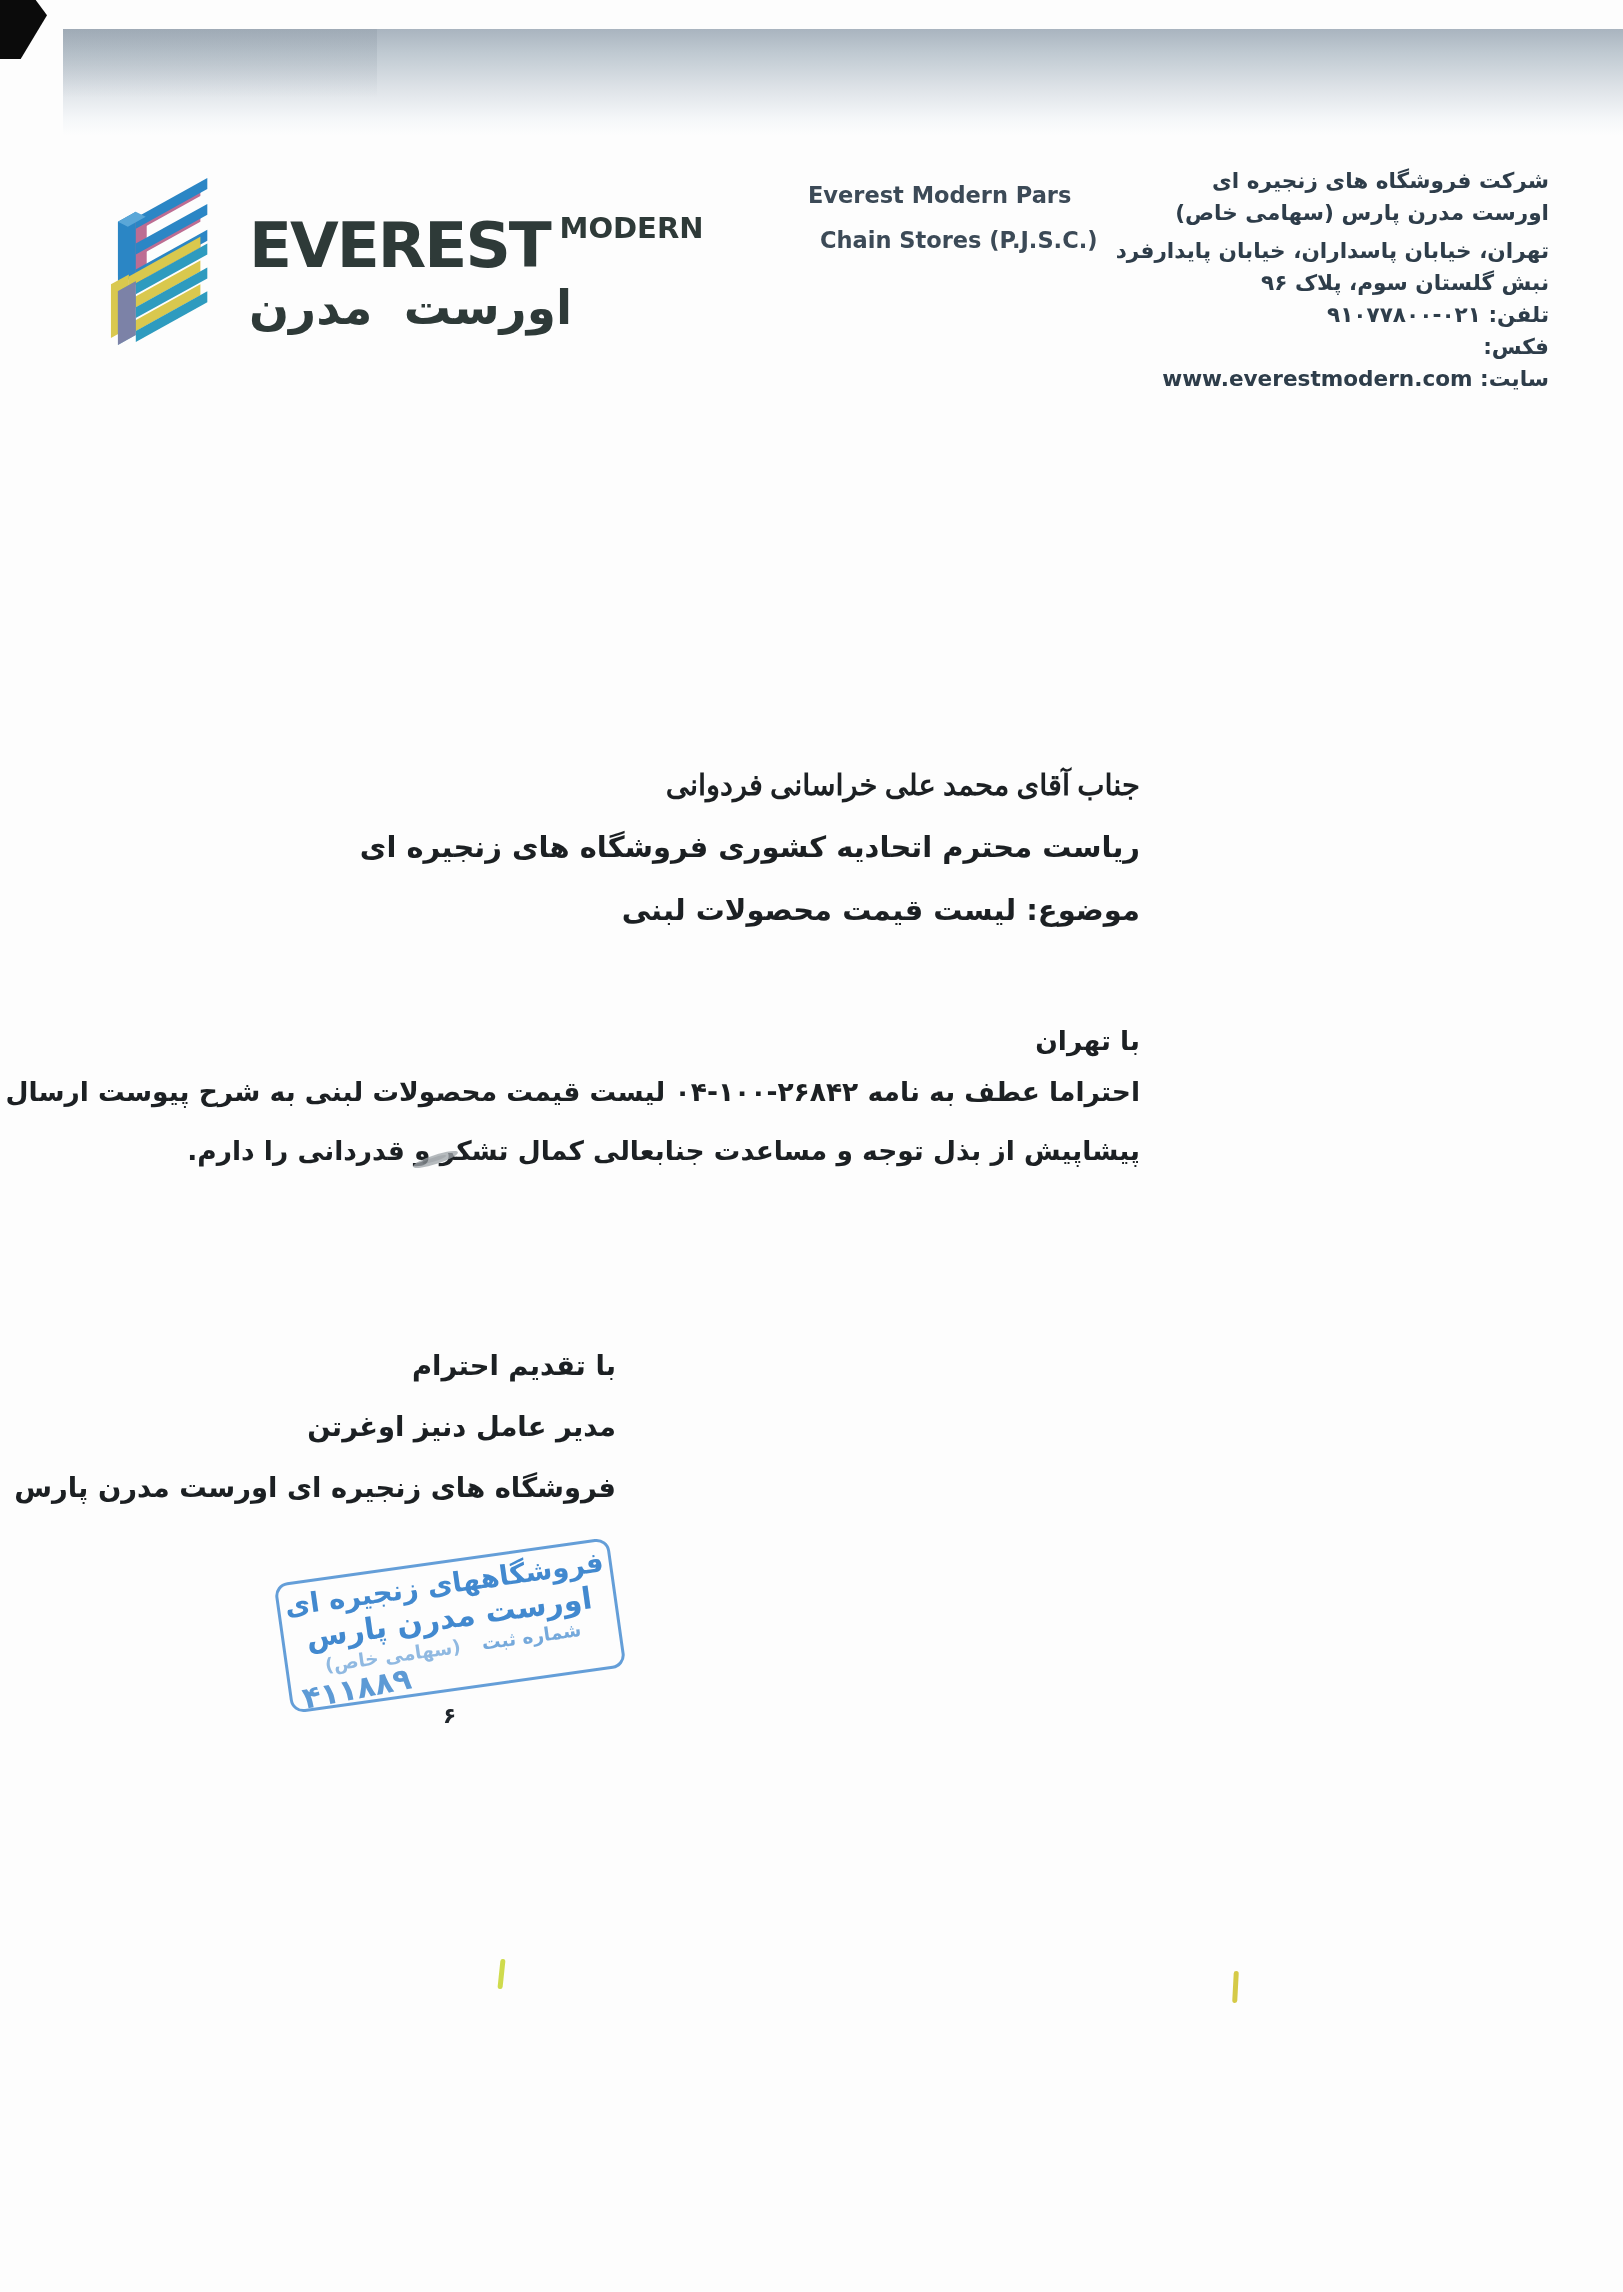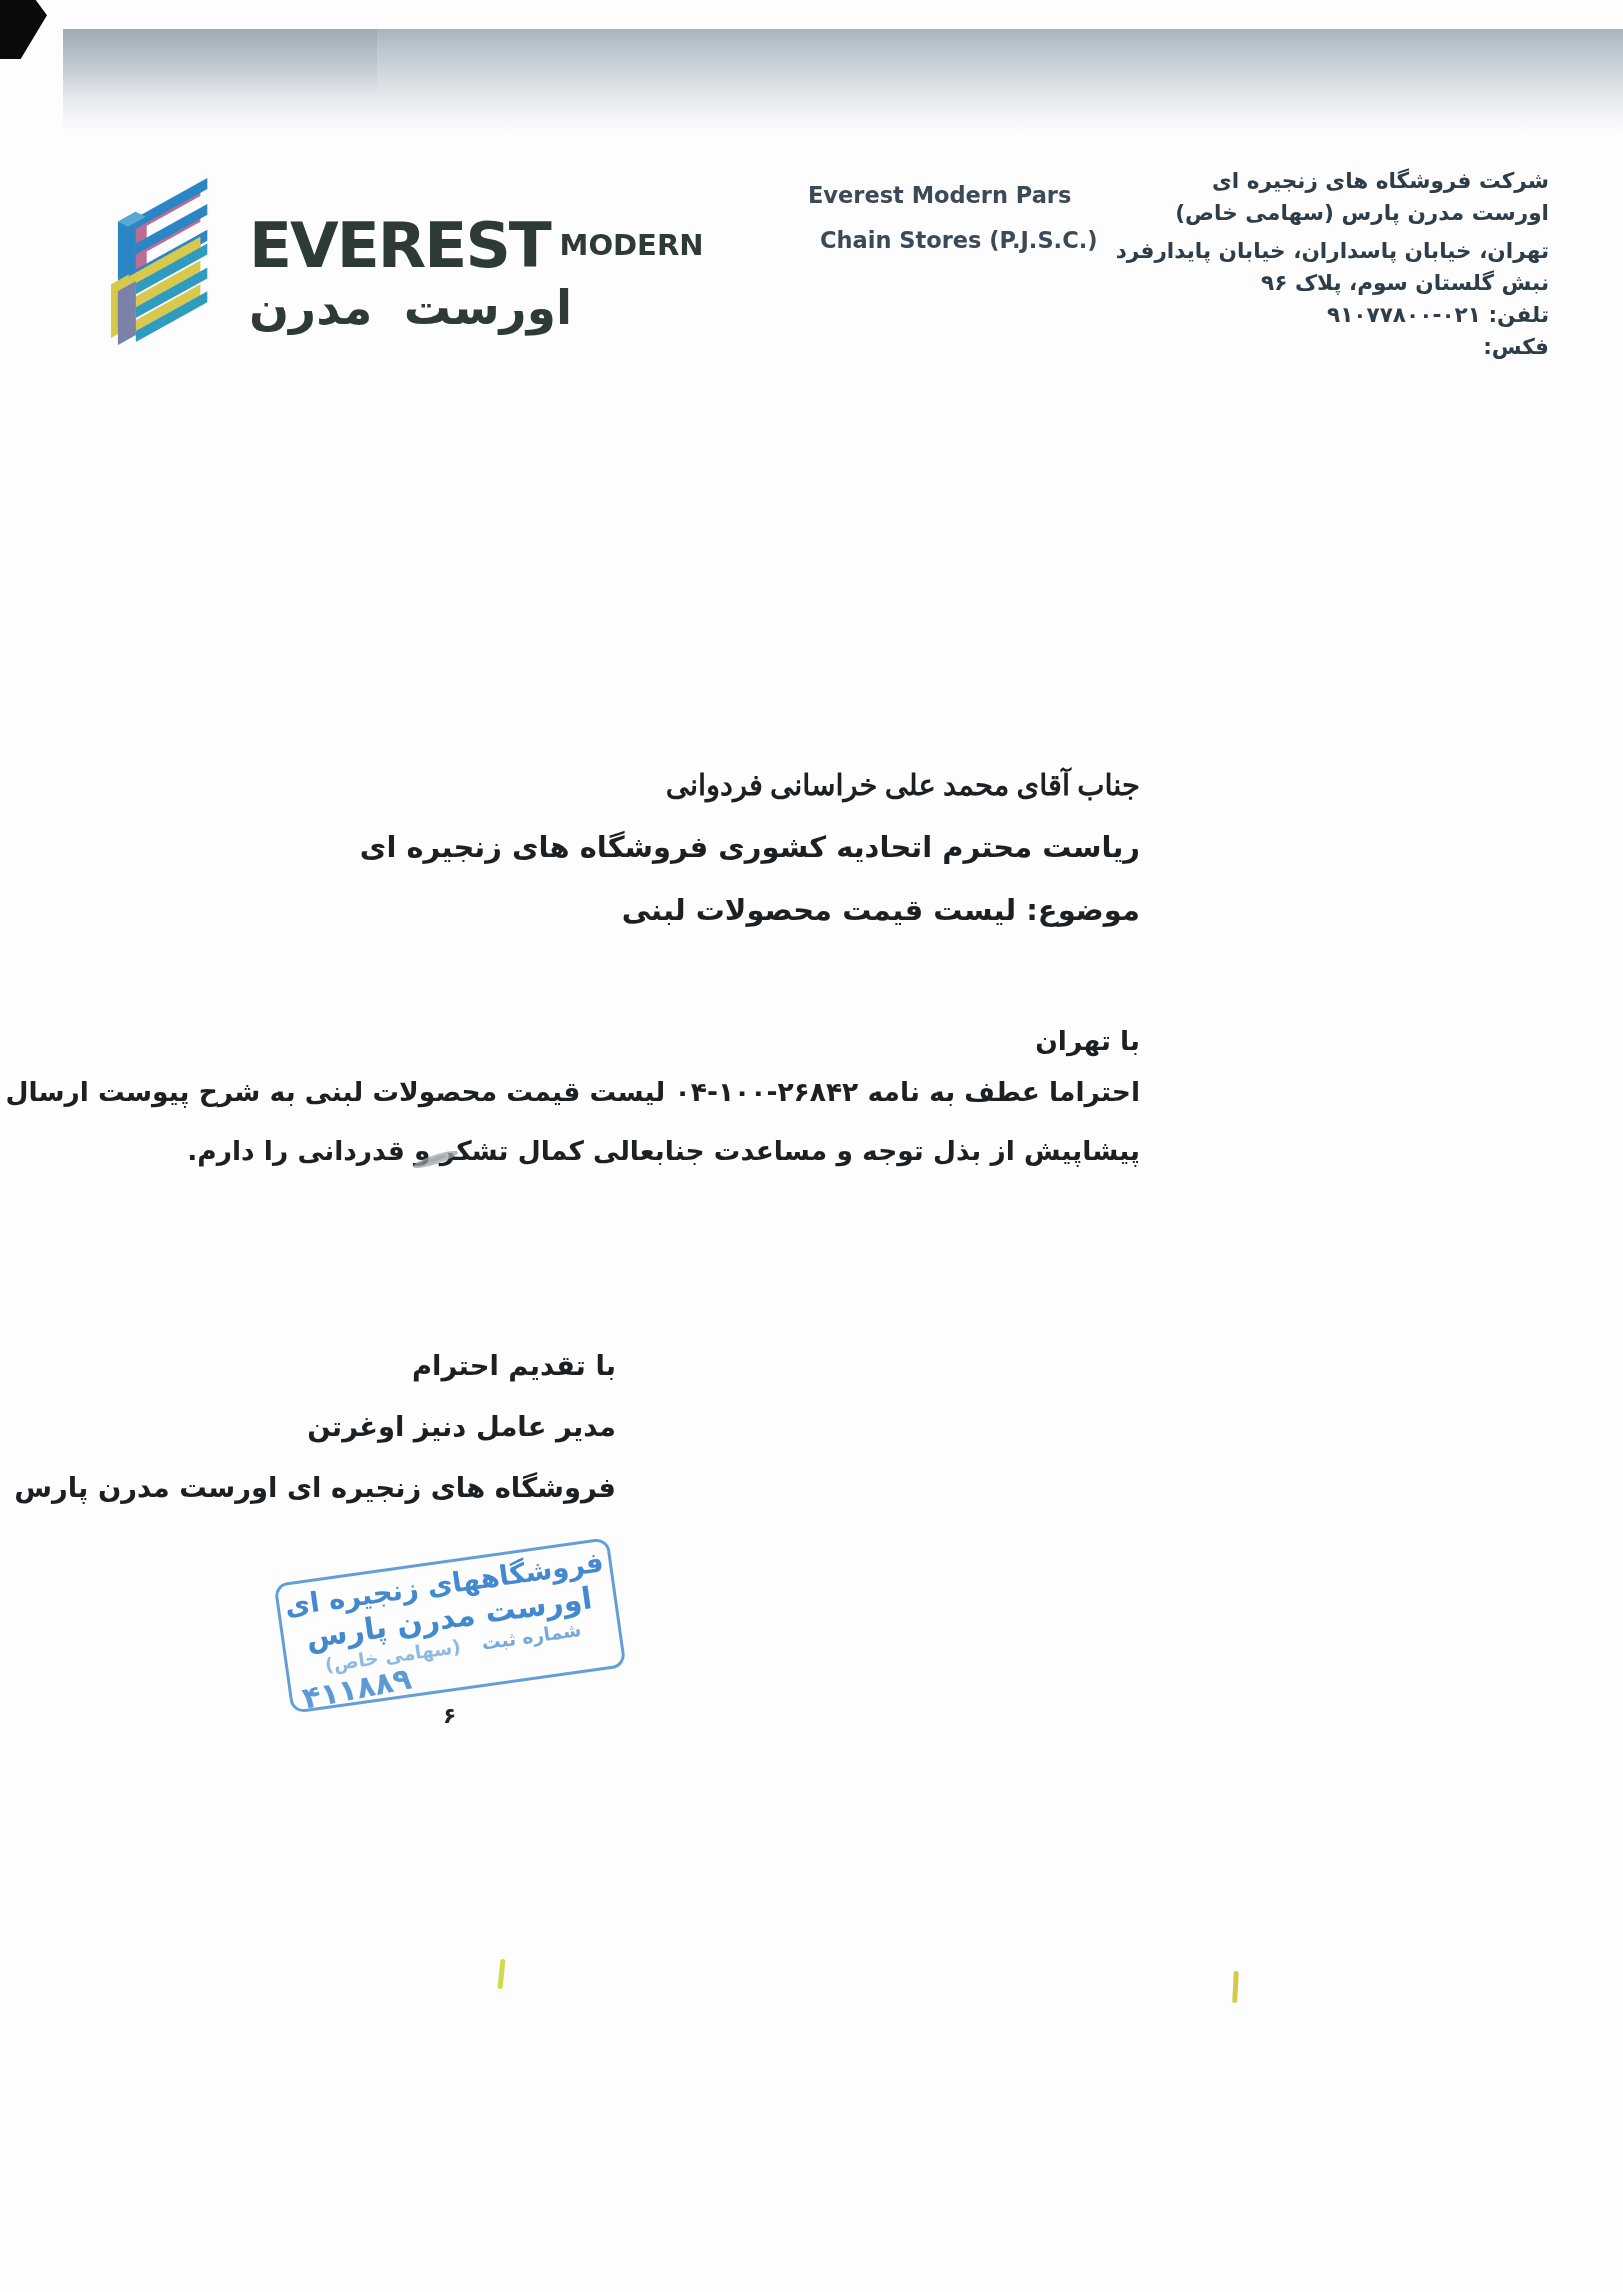--- a/index.html
+++ b/index.html
@@ -35,21 +35,21 @@
     background:#8a9095;border-radius:50%;
   }
   .hl-dash{position:absolute;border-radius:2.9px;opacity:.95;}
   .hl-dash.d1{left:499px;top:1959px;width:4.9px;height:30px;background:#ccd943;transform:rotate(6deg);}
   .hl-dash.d2{left:1233px;top:1971px;width:4.9px;height:32px;background:#d3c73d;transform:rotate(3deg);}
 
   
   .logo-icon{position:absolute;left:104px;top:176px;width:149px;height:169px;}
   .wordmark-row{
     position:absolute;left:249px;top:214px;width:412px;
-    display:flex;align-items:center;gap:9.8px;
+    display:flex;align-items:flex-start;gap:9.8px;
     color:#2e3a38;
   }
   .wordmark-en{font-size:63px;font-weight:bold;letter-spacing:-2px;line-height:1;}
   .wordmark-suffix{font-size:29px;font-weight:bold;letter-spacing:0;line-height:1;}
   .wordmark-fa{
     position:absolute;left:249px;top:282px;width:323px;
     direction:rtl;text-align:justify;text-align-last:justify;
     font-size:47px;font-weight:bold;color:#2e3a38;letter-spacing:2px;line-height:1.1;
     white-space:nowrap;
   }
@@ -174,20 +174,21 @@
   </div>
 
   <div class="company-info">
     <div>شرکت فروشگاه های زنجیره ای</div>
     <div>اورست مدرن پارس (سهامی خاص)</div>
     <div class="gap"></div>
     <div>تهران، خیابان پاسداران، خیابان پایدارفرد</div>
     <div>نبش گلستان سوم، پلاک ۹۶</div>
     <div>تلفن: ۰۲۱-۹۱۰۷۷۸۰۰</div>
     <div>فکس:</div>
+    <div>سایت: www.everestmodern.com</div>
   </div>
 
 
   <div class="rtl-line recipient-name">جناب آقای محمد علی خراسانی فردوانی</div>
   <div class="rtl-line recipient-title">ریاست محترم اتحادیه کشوری فروشگاه های زنجیره ای</div>
   <div class="rtl-line subject-line">موضوع: لیست قیمت محصولات لبنی</div>
 
   <div class="rtl-line salutation">با تهران</div>
   <div class="rtl-line para1">احتراما عطف به نامه ۲۶۸۴۲-۱۰۰-۰۴ لیست قیمت محصولات لبنی به شرح پیوست ارسال می گردد.</div>
   <div class="rtl-line para2">پیشاپیش از بذل توجه و مساعدت جنابعالی کمال تشکر و قدردانی را دارم.</div>

